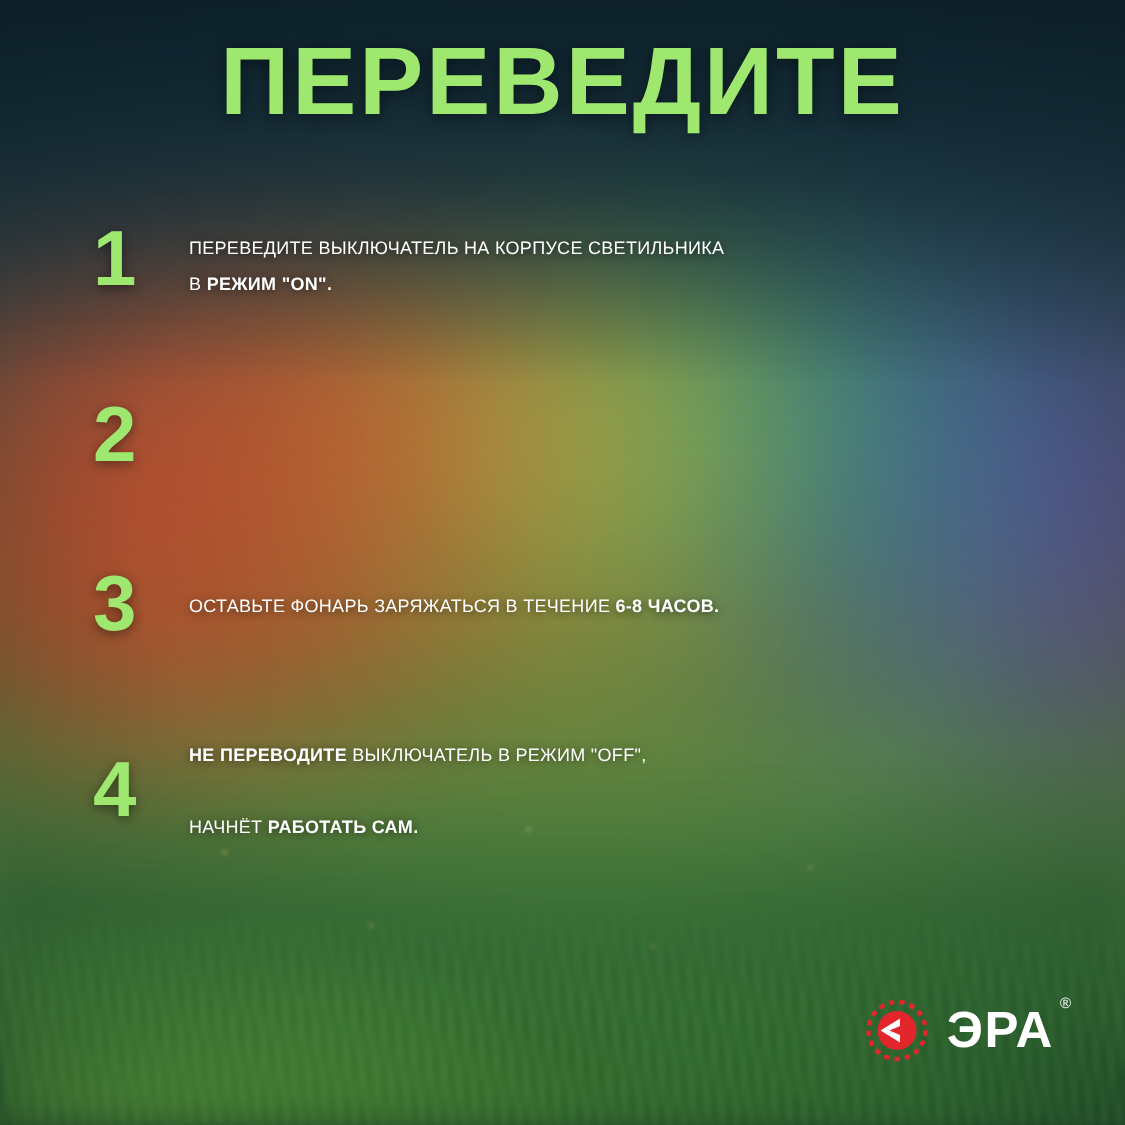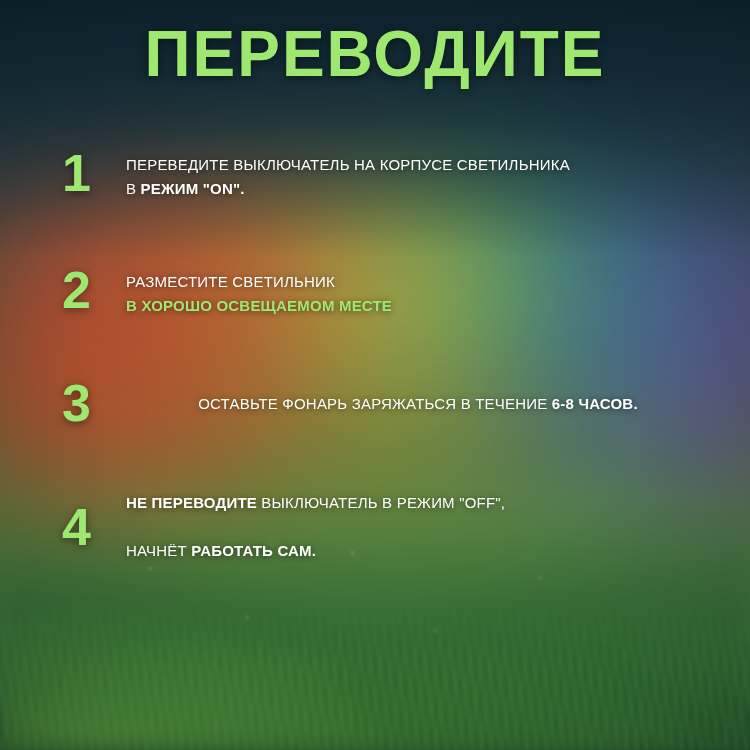--- a/index.html
+++ b/index.html
@@ -157,40 +157,40 @@
     color: #9fe870;
     font-size: 52px;
     font-weight: bold;
     line-height: 46px;
     text-shadow: 0 2px 8px rgba(0, 0, 0, 0.45);
   }
 
   .step-text {
     flex: 1 1 auto;
     color: #ffffff;
-    font-size: 15px;
+    font-size: 12px;
     line-height: 24px;
     letter-spacing: 0.2px;
     text-transform: uppercase;
     text-shadow: 0 1px 6px rgba(0, 0, 0, 0.55);
     padding-top: 3px;
   }
   .step-text b {
     font-weight: bold;
   }
   .step-text .hl {
     color: #9fe870;
     font-weight: bold;
   }
 
   .step-1 { margin-bottom: 66px; }
   .step-2 { margin-bottom: 62px; }
   .step-3 { margin-bottom: 62px; }
 
-  .step-3 .step-text { padding-top: 12px; text-align: center; }
+  .step-3 .step-text { padding-top: 12px; }
   .step-4 .step-number { padding-top: 16px; }
 
   
   .logo {
     position: absolute;
     right: 36px;
     bottom: 38px;
     display: flex;
     align-items: center;
     gap: 8px;
@@ -224,37 +224,37 @@
   <div class="bg-rainbow"></div>
   <div class="bg-rainbow2"></div>
   <div class="bg-dark-top"></div>
   <div class="bg-grass"></div>
   <div class="bg-grass-blades"></div>
   <div class="bg-speck"></div>
   <div class="bg-vignette"></div>
 
   <div class="content">
 
-    <div class="title">ПЕРЕВОДИТЕ</div>
+    <div class="title">ПЕРЕВЕДИТЕ</div>
 
     <div class="steps">
 
       <div class="step step-1">
         <div class="step-number">1</div>
         <div class="step-text">
           <span>ПЕРЕВЕДИТЕ ВЫКЛЮЧАТЕЛЬ НА КОРПУСЕ СВЕТИЛЬНИКА</span><br>
           <span>В </span><b>РЕЖИМ "ON".</b>
         </div>
       </div>
 
       <div class="step step-2">
         <div class="step-number">2</div>
         <div class="step-text">
-          <span>РАЗМЕСТИТЕ СВЕТИЛЬНИК</span><br>
-          <b class="hl">В ХОРОШО ОСВЕЩАЕМОМ МЕСТЕ</b><br>
+          <br>
+          <br>
         </div>
       </div>
 
       <div class="step step-3">
         <div class="step-number">3</div>
         <div class="step-text">
           <span>ОСТАВЬТЕ ФОНАРЬ ЗАРЯЖАТЬСЯ В ТЕЧЕНИЕ </span><b>6-8 ЧАСОВ.</b>
         </div>
       </div>
 
@@ -262,15 +262,28 @@
         <div class="step-number">4</div>
         <div class="step-text">
           <b>НЕ ПЕРЕВОДИТЕ</b><span> ВЫКЛЮЧАТЕЛЬ В РЕЖИМ "OFF",</span><br>
           <br>
           <span>НАЧНЁТ </span><b>РАБОТАТЬ САМ.</b>
         </div>
       </div>
 
     </div>
 
+    <div class="logo">
+      <div class="logo-mark">
+        <svg width="50" height="50" viewBox="0 0 50 50" aria-hidden="true">
+          <g fill="#e3262b">
+            <circle cx="25" cy="25" r="19" fill="none" stroke="#e3262b" stroke-width="3" stroke-dasharray="3.5 3.5"></circle>
+            <circle cx="25" cy="25" r="13" fill="#e3262b"></circle>
+            <path d="M14 25 L27 17 L27 22 L20 25 L27 28 L27 33 Z" fill="#ffffff"></path>
+          </g>
+        </svg>
+      </div>
+      <div class="logo-text">ЭРА</div>
+      <div class="logo-reg">®</div>
+    </div>
 
   </div>
 </div>
 
 </body></html>

